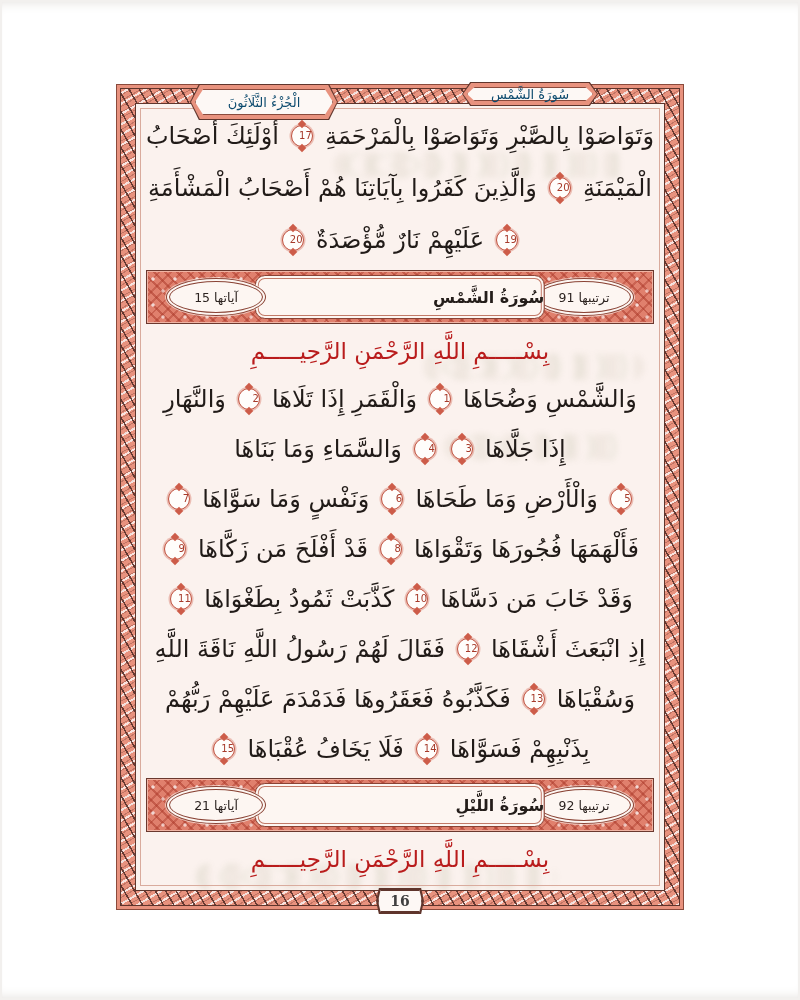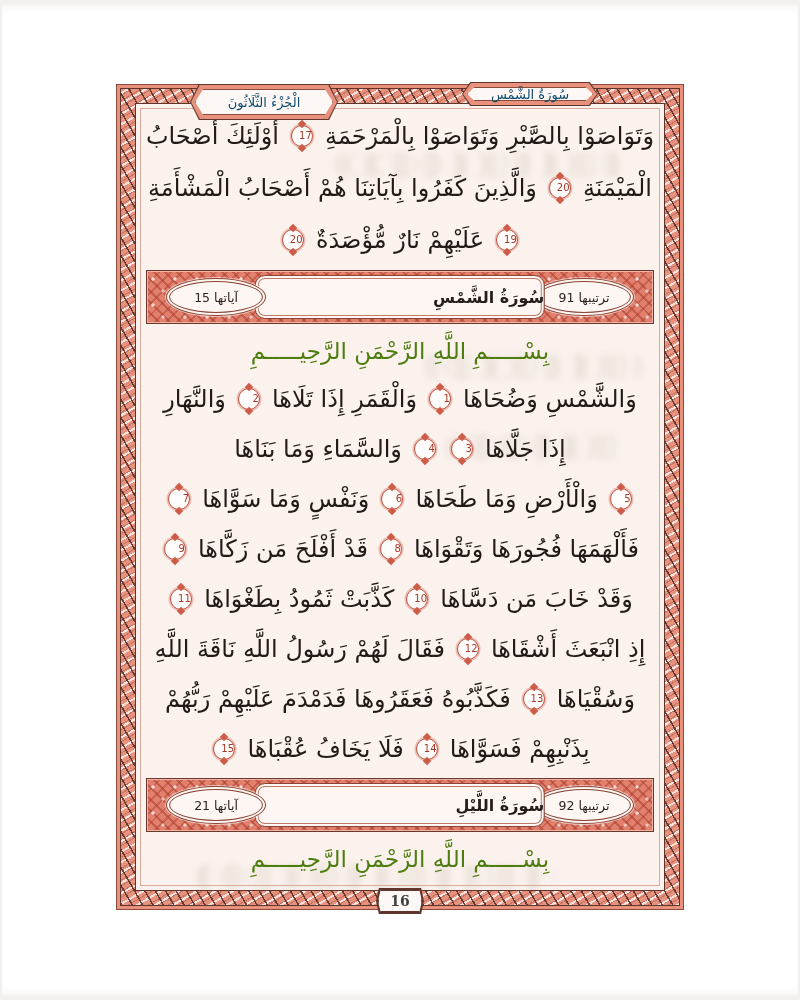--- a/index.html
+++ b/index.html
@@ -109,21 +109,21 @@
   .ayah-marker::before{top:-5px;}
   .ayah-marker::after{bottom:-5px;}
   .ayah-num{
     font-size:10px;line-height:1;color:#a63a2a;
     font-family:"DejaVu Sans",sans-serif;
   }
 
   .bismillah-line{
     height:46px;
     display:flex;align-items:center;justify-content:center;
-    direction:rtl;font-size:23px;color:#4d7c0f;white-space:nowrap;
+    direction:rtl;font-size:23px;color:#b91c1c;white-space:nowrap;
   }
 
   
   .surah-band{
     position:relative;
     height:54px;flex:0 0 54px;
     margin:4px 2px;
     box-sizing:border-box;
     border:1px solid #6b382e;
     background-color:#e0806d;

